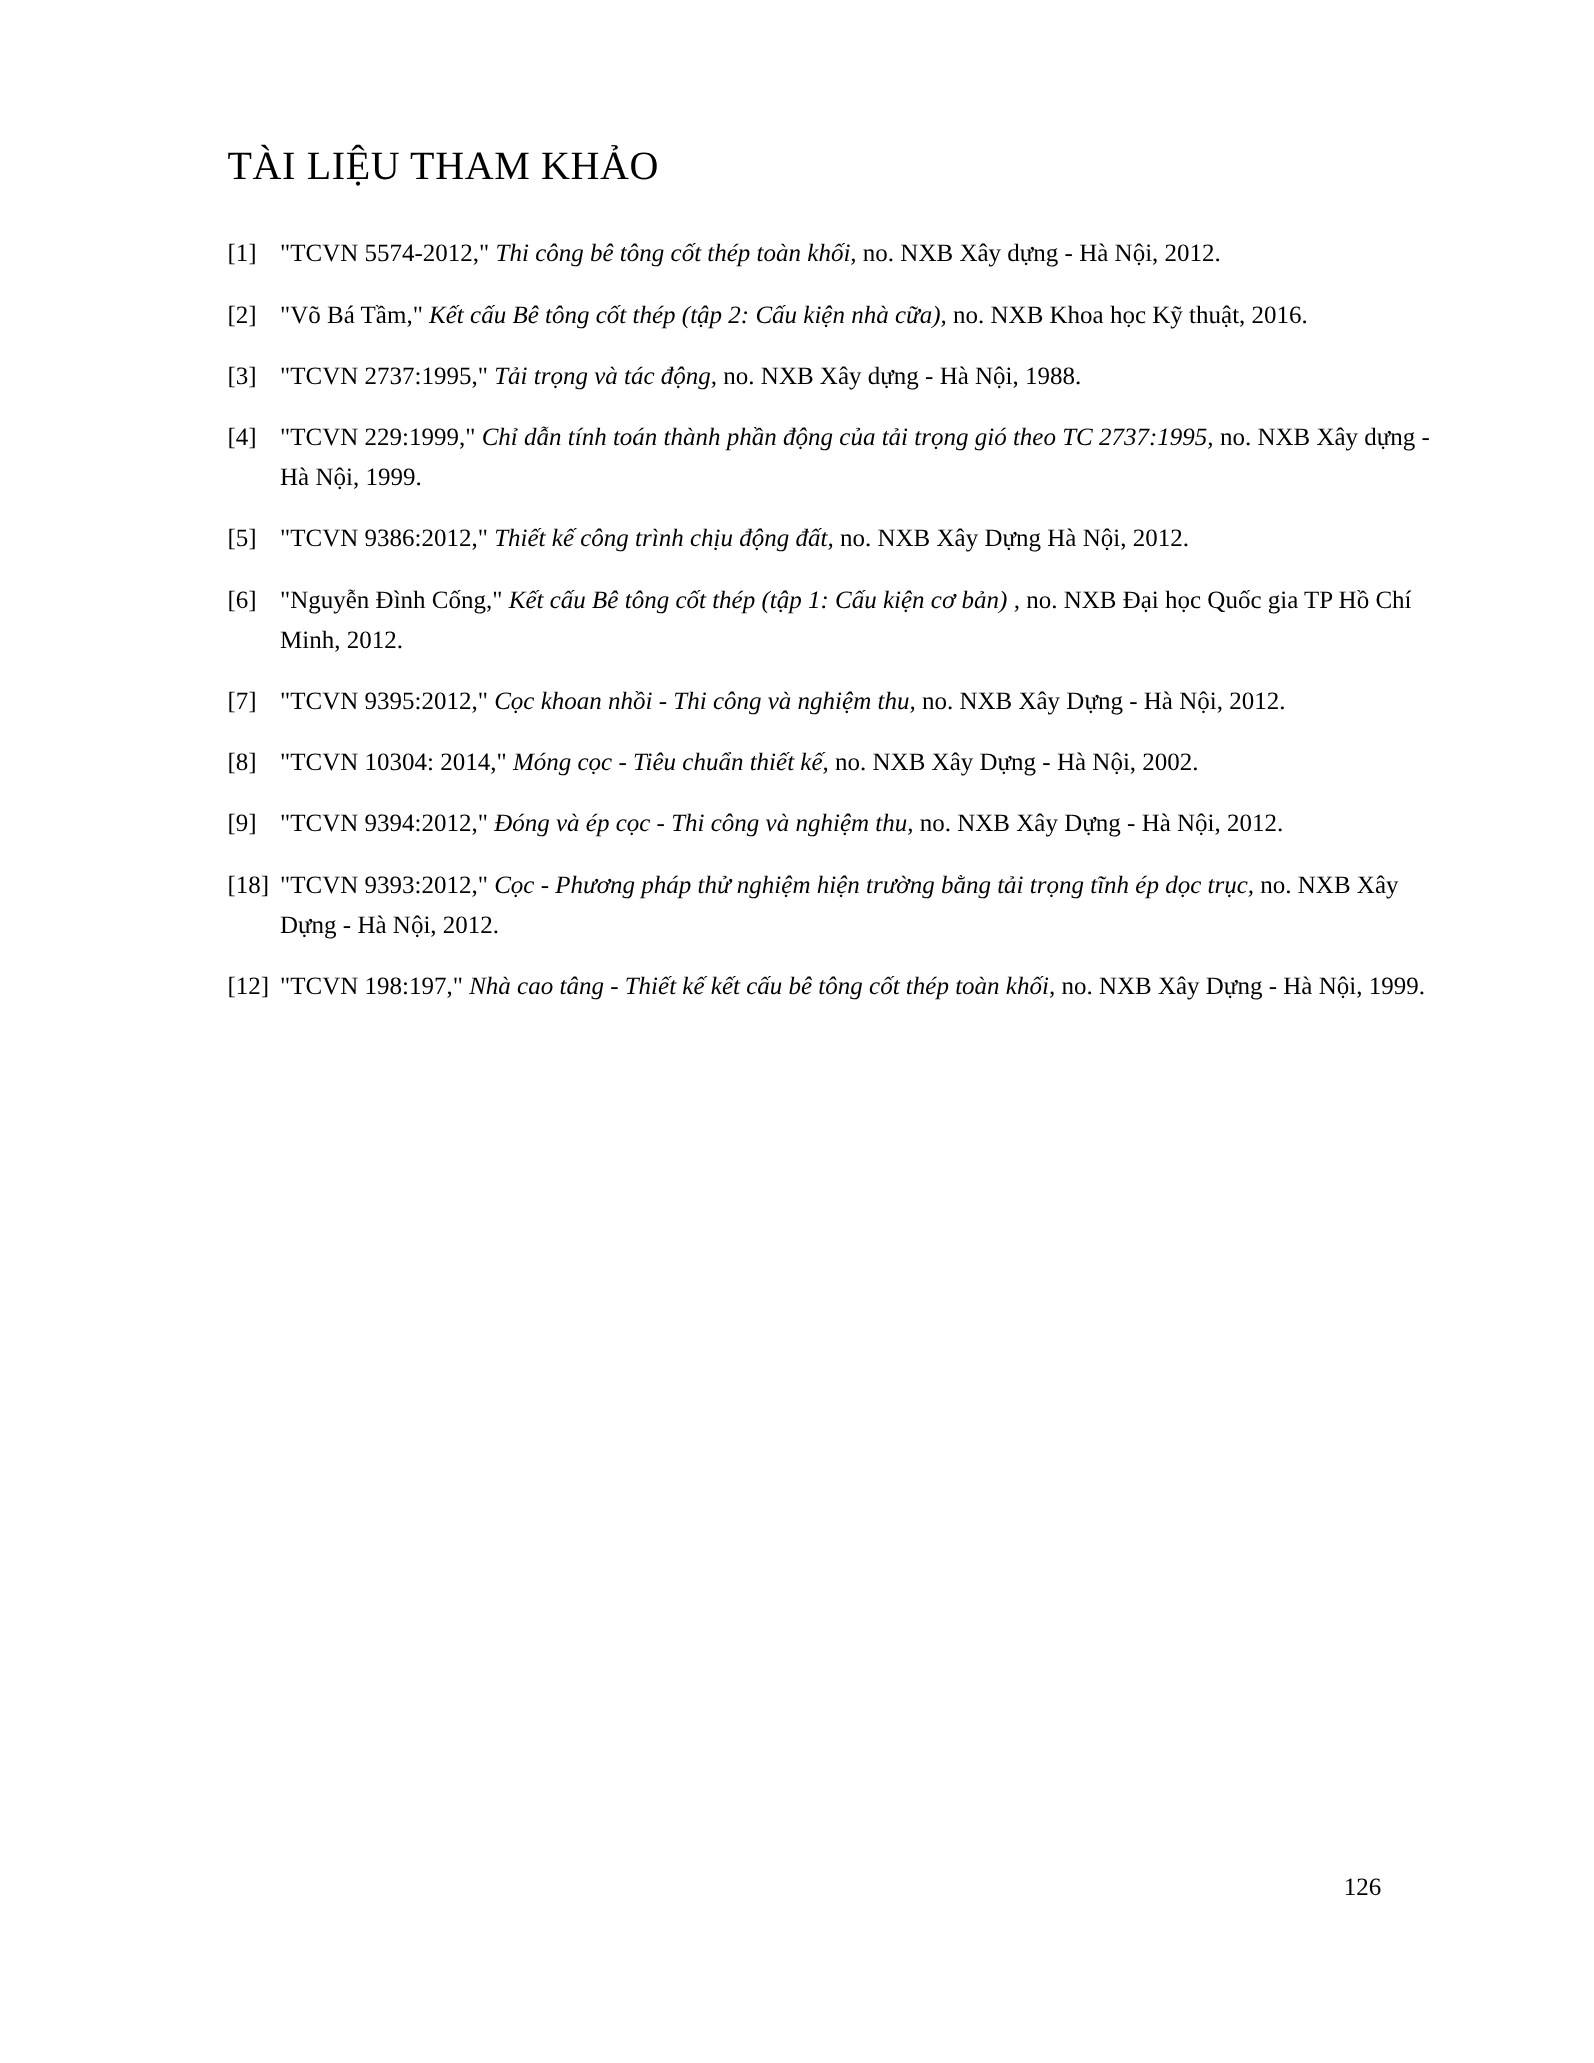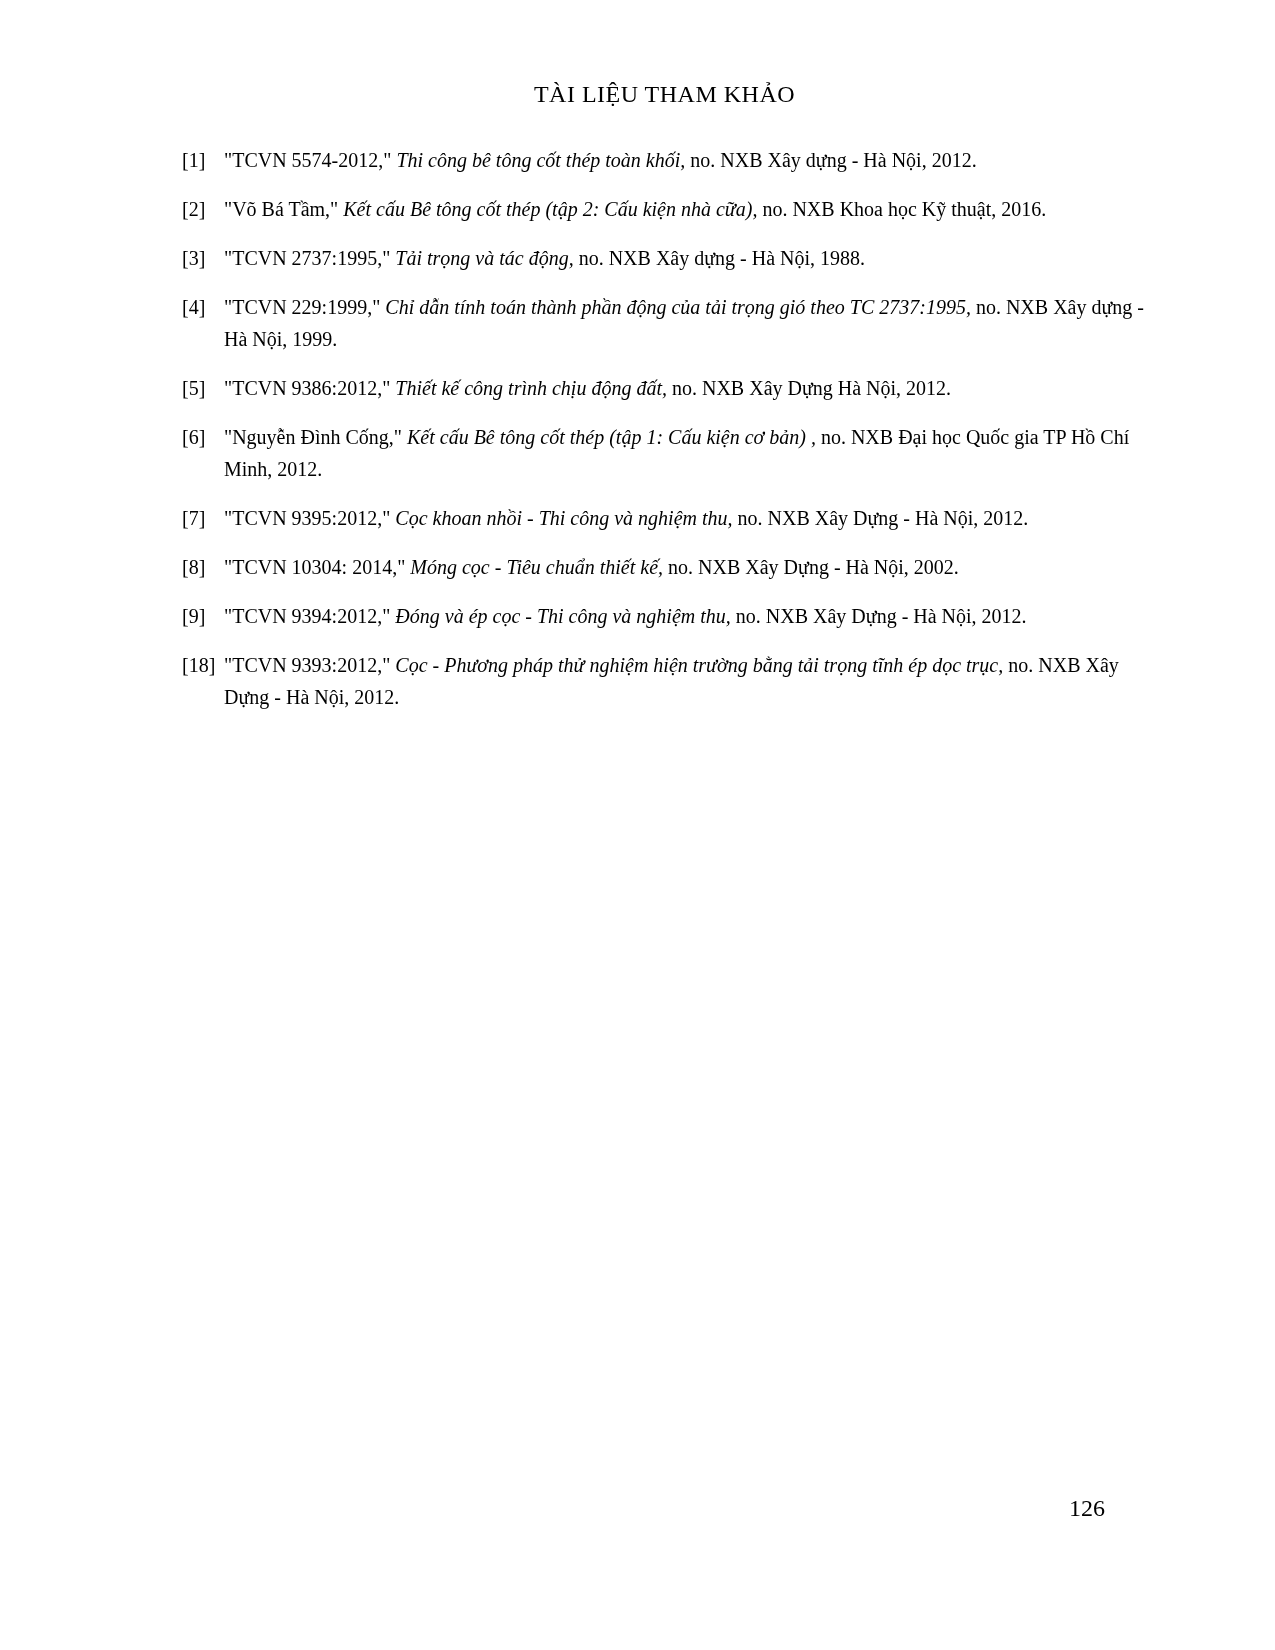--- a/index.html
+++ b/index.html
@@ -8,24 +8,23 @@
     position: relative;
     width: 1275px;
     height: 1650px;
     background: #ffffff;
     font-family: "Liberation Serif", "DejaVu Serif", serif;
     color: #000000;
     overflow: hidden;
   }
   .title {
     margin: 0 0 36px 182px;
-    padding-top: 81px;
+    padding-top: 114px;
     width: 965px;
-    text-align: center;
-    font-size: 24px;
+    font-size: 32px;
     font-weight: normal;
     letter-spacing: 0.5px;
   }
   .refs {
     margin-left: 182px;
     width: 965px;
     font-size: 20px;
   }
   .ref {
     position: relative;
@@ -38,21 +37,21 @@
     position: absolute;
     left: 0;
     top: 0;
   }
   .ref-text em {
   }
   .page-number {
     position: absolute;
     right: 170px;
     bottom: 128px;
-    font-size: 24px;
+    font-size: 20px;
   }
 </style>
 </head>
 <body>
 
 <div class="page">
 
   <h1 class="title">TÀI LIỆU THAM KHẢO</h1>
 
   <div class="refs">
@@ -101,18 +100,22 @@
       <span class="ref-num">[9]</span>
       <span class="ref-text"><span>"TCVN 9394:2012," </span><em>Đóng và ép cọc - Thi công và nghiệm thu, </em><span>no. NXB Xây Dựng - Hà Nội, 2012.</span></span>
     </div>
 
     <div class="ref">
       <span class="ref-num">[18]</span>
       <span class="ref-text"><span>"TCVN 9393:2012," </span><em>Cọc - Phương pháp thử nghiệm hiện trường bằng tải trọng tĩnh ép dọc trục, </em><span>no. NXB Xây Dựng - Hà Nội, 2012.</span></span>
     </div>
 
 
+    <div class="ref">
+      <span class="ref-num">[12]</span>
+      <span class="ref-text"><span>"TCVN 198:197," </span><em>Nhà cao tâng - Thiết kế kết cấu bê tông cốt thép toàn khối, </em><span>no. NXB Xây Dựng - Hà Nội, 1999.</span></span>
+    </div>
 
   </div>
 
   <div class="page-number">126</div>
 
 </div>
 
 </body></html>

